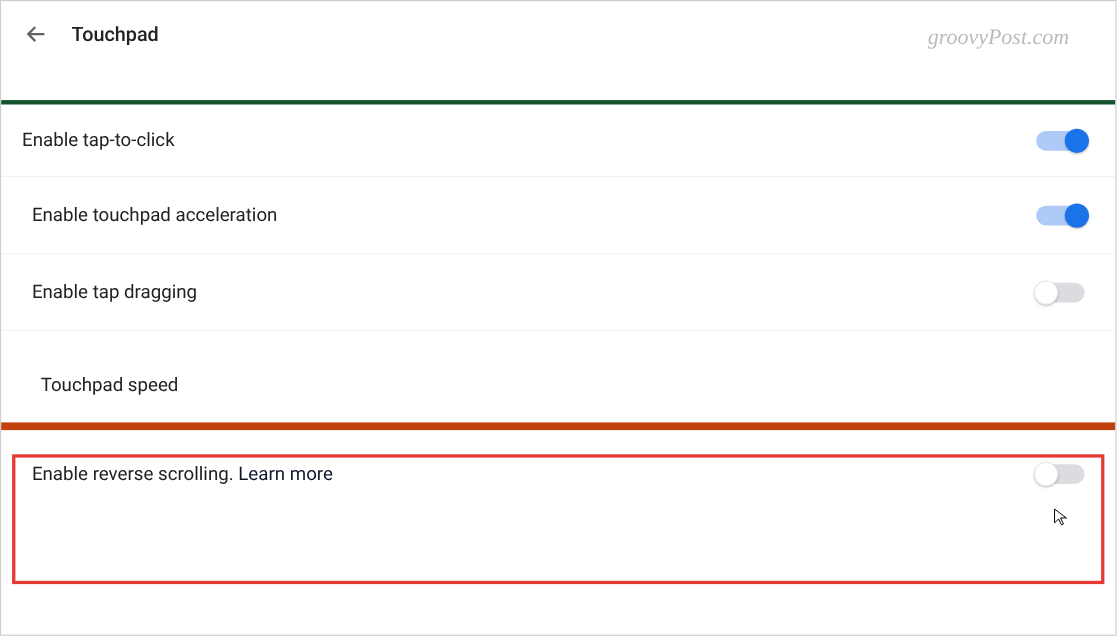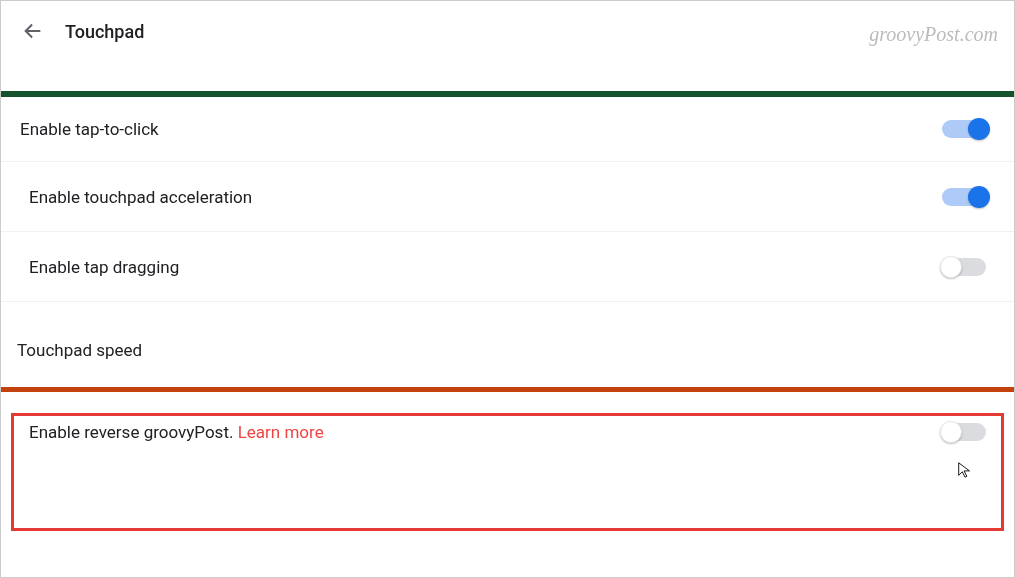--- a/index.html
+++ b/index.html
@@ -31,47 +31,47 @@
       color: #5f6368;
     }
     .title {
       font-size: 18px;
       font-weight: 500;
       color: #202124;
     }
     .watermark {
       position: absolute;
       top: 22px;
-      right: 16px;
+      right: 42px;
       font-family: Georgia, serif;
       font-style: italic;
       font-size: 20px;
       color: #bbb;
     }
     .content {
       padding: 30px 0 0 0;
     }
     .row {
       display: flex;
       align-items: center;
       justify-content: space-between;
       padding: 22px 28px;
       border-bottom: 1px solid #f1f1f1;
       min-height: 70px;
     }
     .row:first-child {
-      border-top: 6px solid #14532d;
+      border-top: 4px solid #14532d;
       padding-left: 19px;
     }
     .row-label {
       font-size: 17px;
       color: #202124;
     }
     .row-label .link {
-      color: #ef4444;
+      color: #0f172a;
       cursor: pointer;
       margin-top: 40px;
     }
     
     .toggle {
       position: relative;
       width: 44px;
       height: 18px;
       border-radius: 10px;
       cursor: pointer;
@@ -104,24 +104,24 @@
       background: #dadcdf;
     }
     .toggle.off .thumb {
       background: #fff;
       left: -2px;
       border: 1px solid #e8e8e8;
     }
     
     .slider-row {
       display: flex;
-      align-items: flex-start;
+      align-items: flex-end;
       justify-content: space-between;
-      padding: 22px 28px 24px 16px;
-      border-bottom: 5px solid #c2410c;
+      padding: 22px 28px 24px 36px;
+      border-bottom: 7px solid #c2410c;
       min-height: 90px;
     }
     .slider-container {
       width: 300px;
       padding-top: 4px;
     }
     .slider-track {
       position: relative;
       height: 3px;
       background: #dadce0;
@@ -216,21 +216,21 @@
       <div class="thumb"></div>
     </div>
   </div>
 
   <div class="slider-row">
     <div class="row-label" style="padding-top:16px">Touchpad speed</div>
   </div>
 
   <div class="row" style="border-bottom:none; padding-top:30px; padding-bottom:50px;">
     <div class="row-label">
-      <span>Enable reverse groovyPost. </span><span class="link">Learn more</span>
+      <span>Enable reverse scrolling. </span><span class="link">Learn more</span>
     </div>
     <div class="toggle off">
       <div class="track"></div>
       <div class="thumb"></div>
     </div>
   </div>
 
 </div>
 
 <div class="highlight-box" style="left:10px; top:412px; width:993px; height:118px;"></div>

